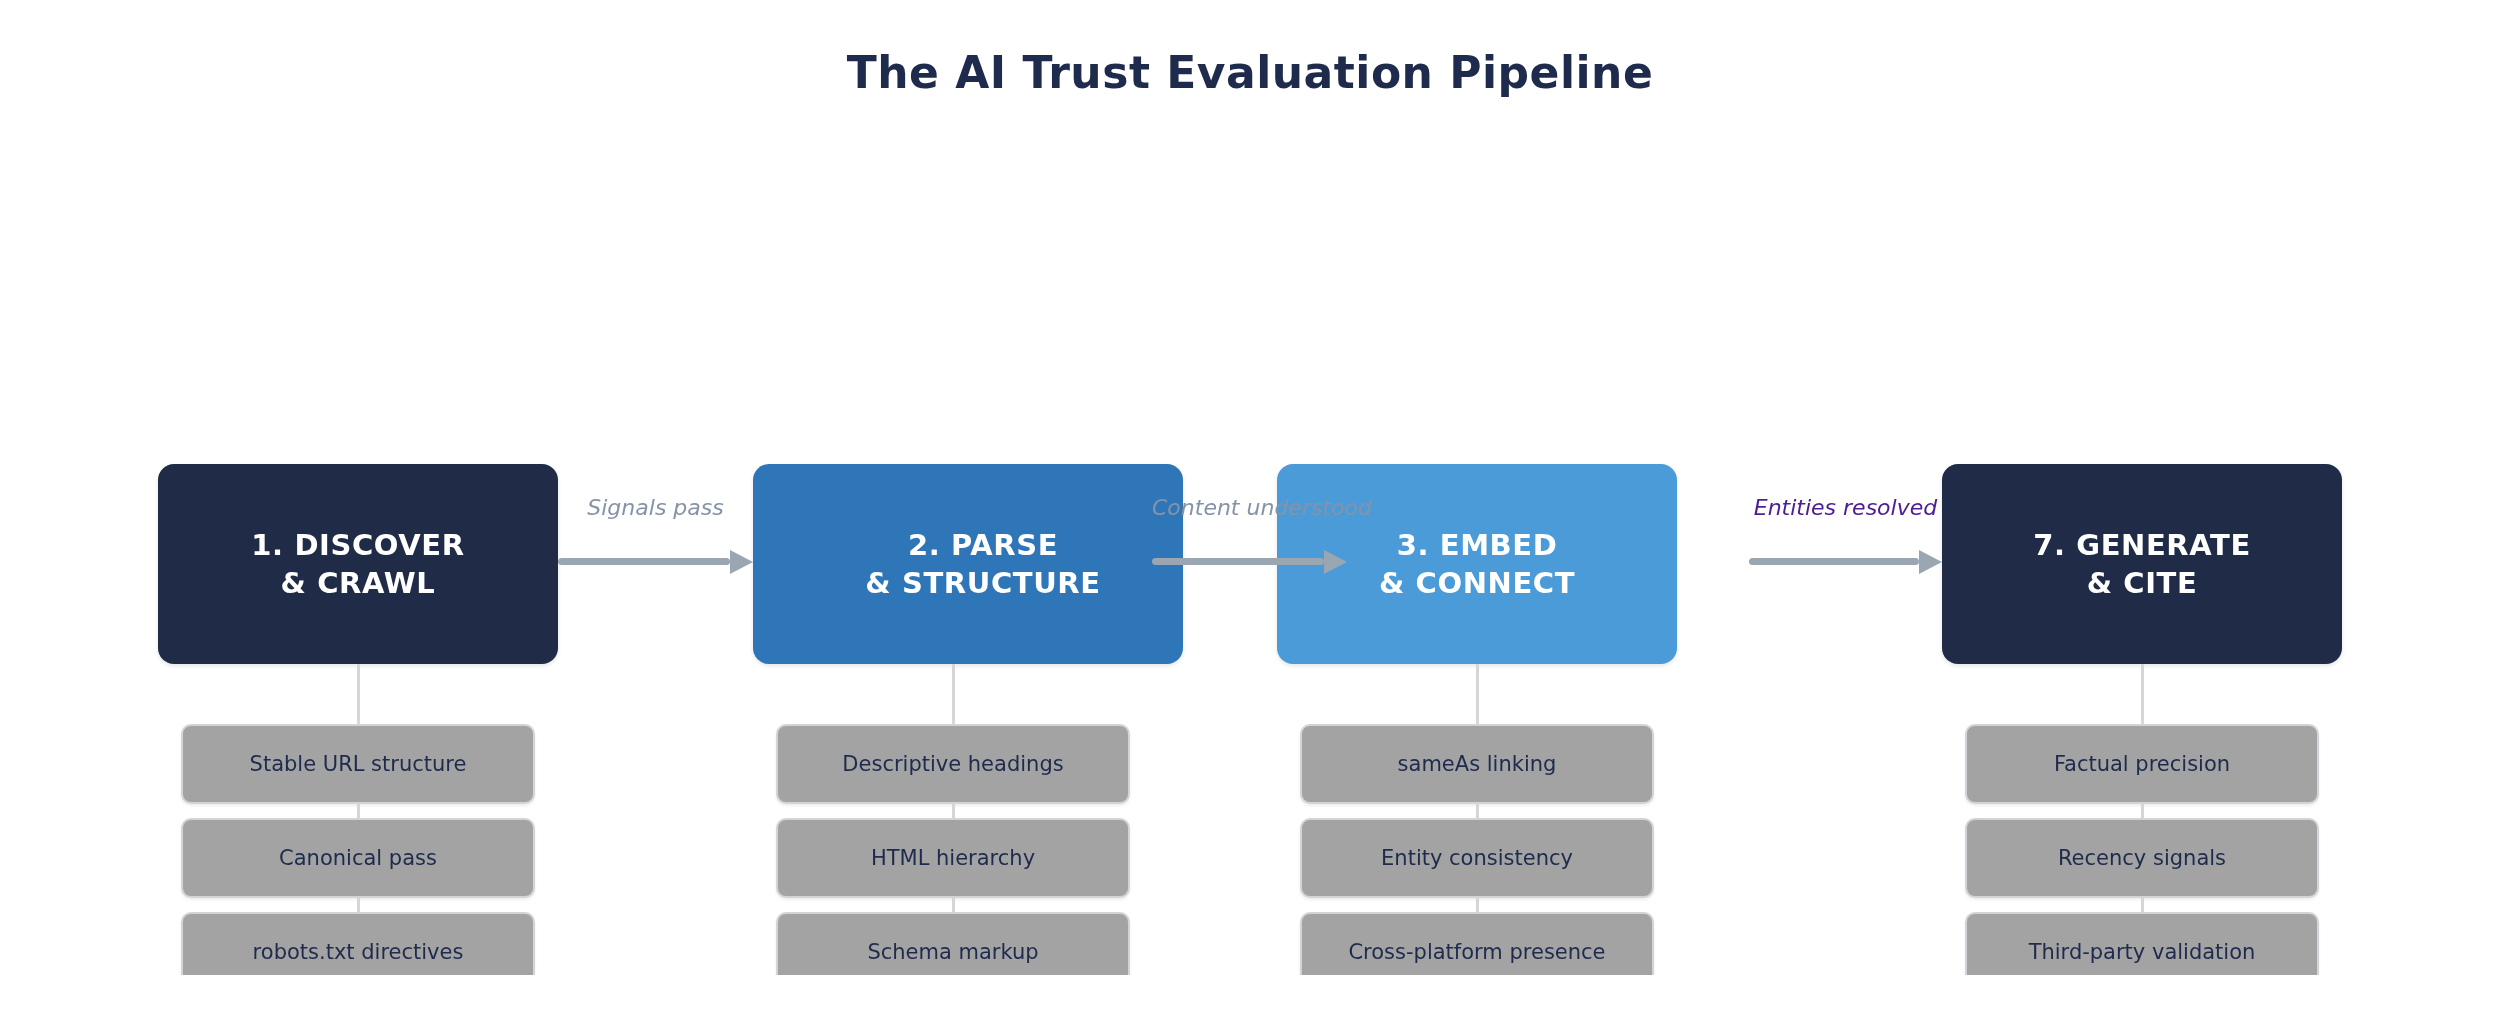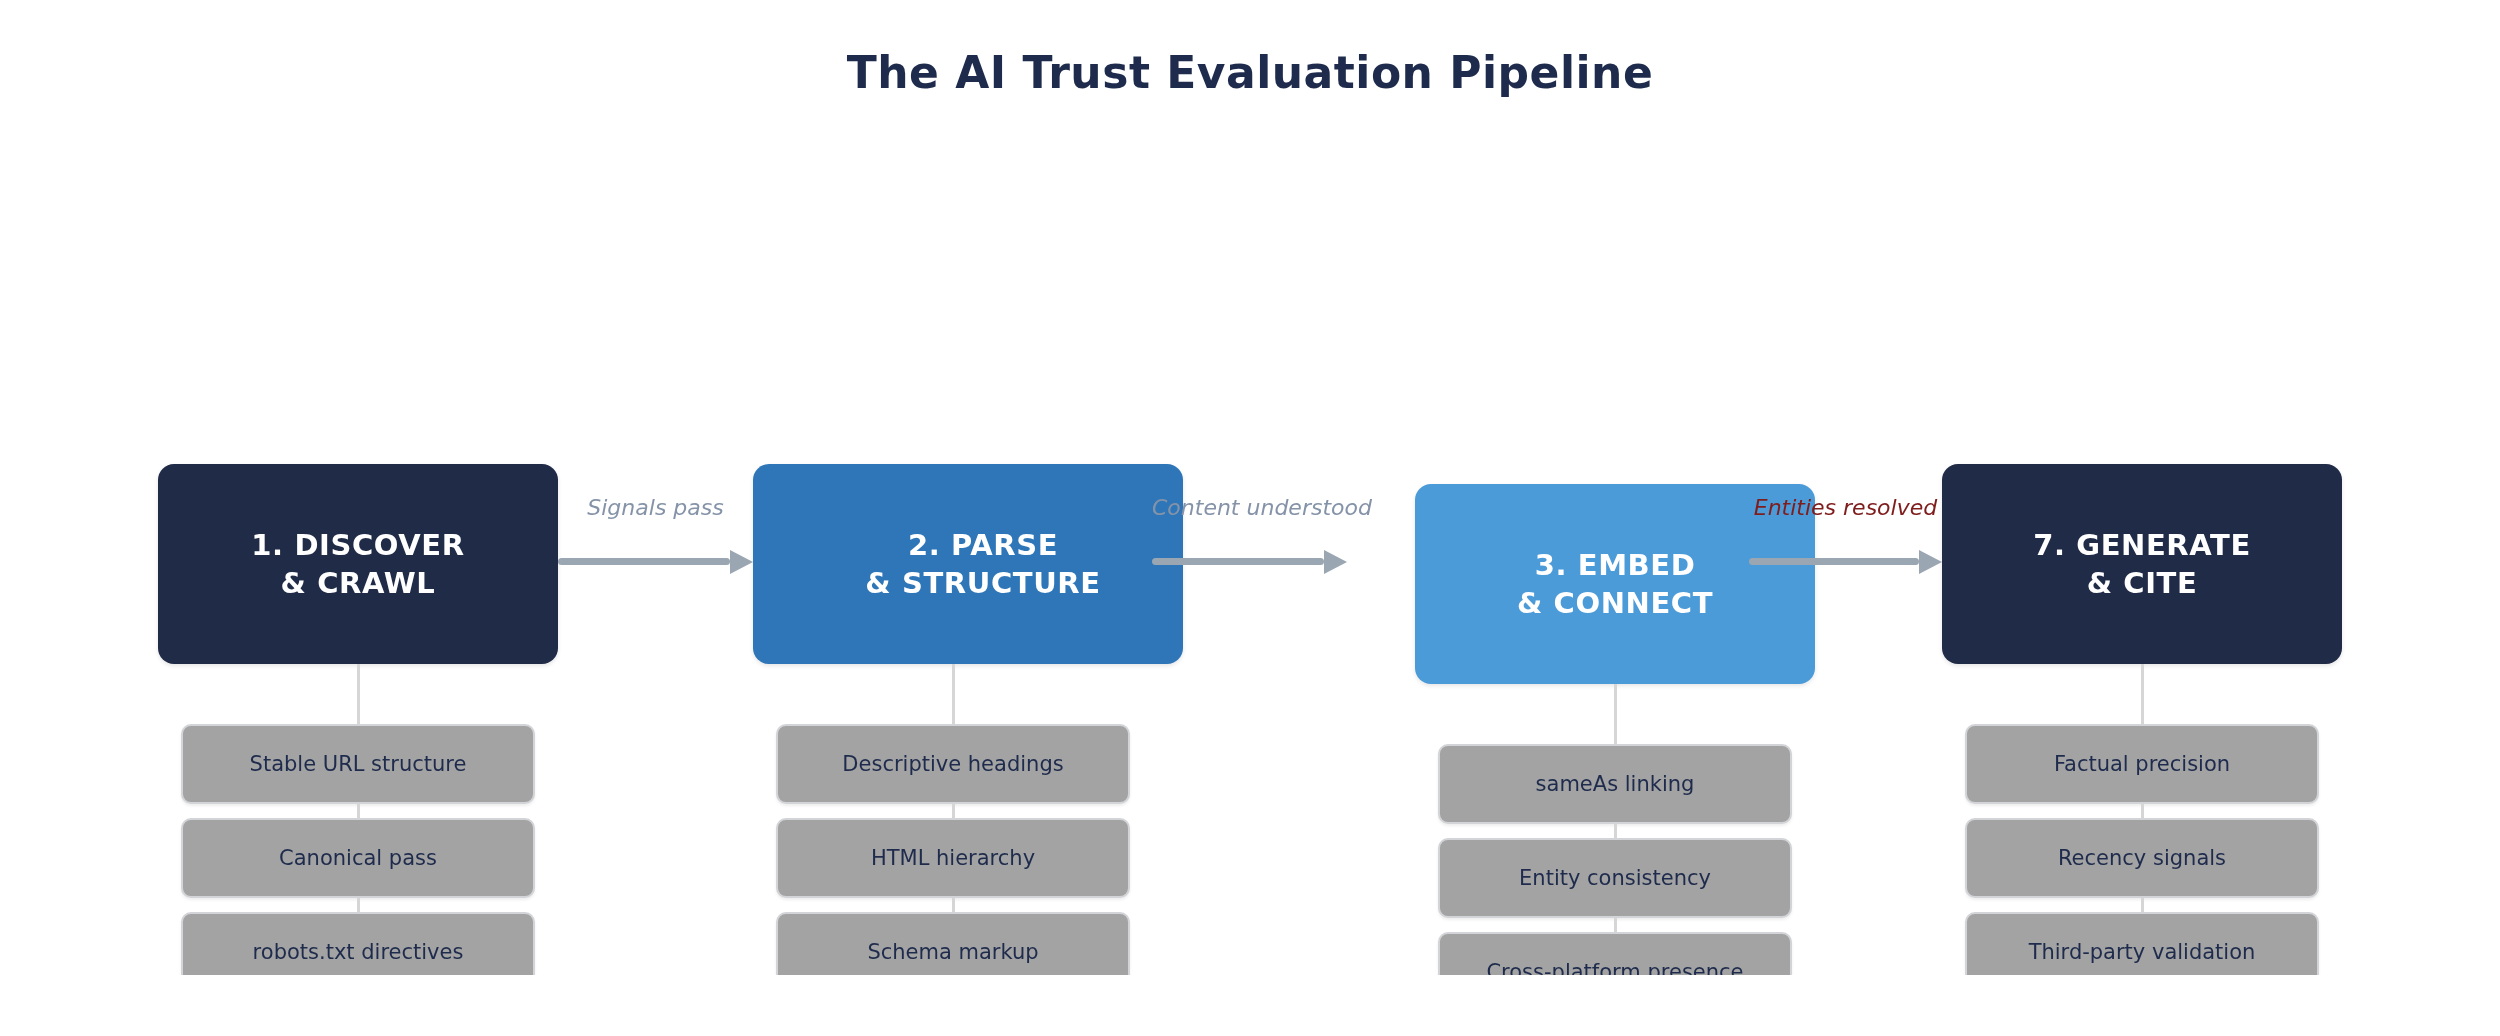--- a/index.html
+++ b/index.html
@@ -37,21 +37,21 @@
     height: 975px;
     overflow: hidden;
   }
   .stage-col {
     position: absolute;
     top: 464px;
     width: 400px;
   }
   .col-1 { left: 158px; }
   .col-2 { left: 753px; }
-  .col-3 { left: 1415px; margin-top: 20px; }
+  .col-3 { left: 1277px; }
   .col-4 { left: 1942px; }
   .stage-box {
     width: 400px;
     height: 200px;
     border-radius: 16px;
     display: flex;
     flex-direction: column;
     align-items: center;
     justify-content: center;
     box-shadow: 0 2px 4px rgba(0,0,0,0.10);
@@ -214,19 +214,19 @@
       <div class="arrow-head" style="border-left-color: rgb(154, 166, 178);"></div>
     </div>
 
     <div class="arrow-group" style="left:558px; width:195px;">
       <div class="arrow-label" style="color: rgb(133, 147, 168);">Signals pass</div>
       <div class="arrow-line" style="width: 172px; background-color: rgb(154, 166, 178);"></div>
       <div class="arrow-head" style="border-left-color: rgb(154, 166, 178);"></div>
     </div>
 
     <div class="arrow-group" style="left:1749px; width:193px;">
-      <div class="arrow-label" style="color: #7f1d1d;">Entities resolved</div>
+      <div class="arrow-label" style="color: #4c1d95;">Entities resolved</div>
       <div class="arrow-line" style="width: 170px; background-color: rgb(154, 166, 178);"></div>
       <div class="arrow-head" style="border-left-color: rgb(154, 166, 178);"></div>
     </div>
 
   </div>
 </div>
 
 </body></html>

